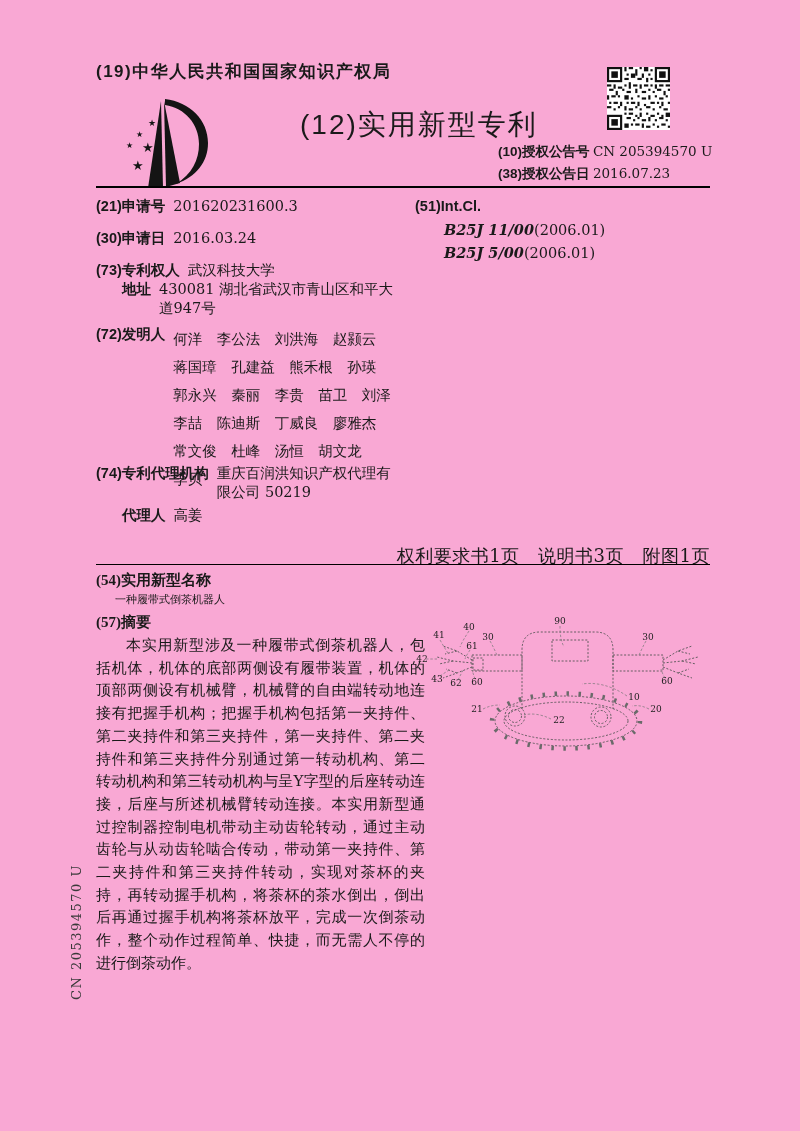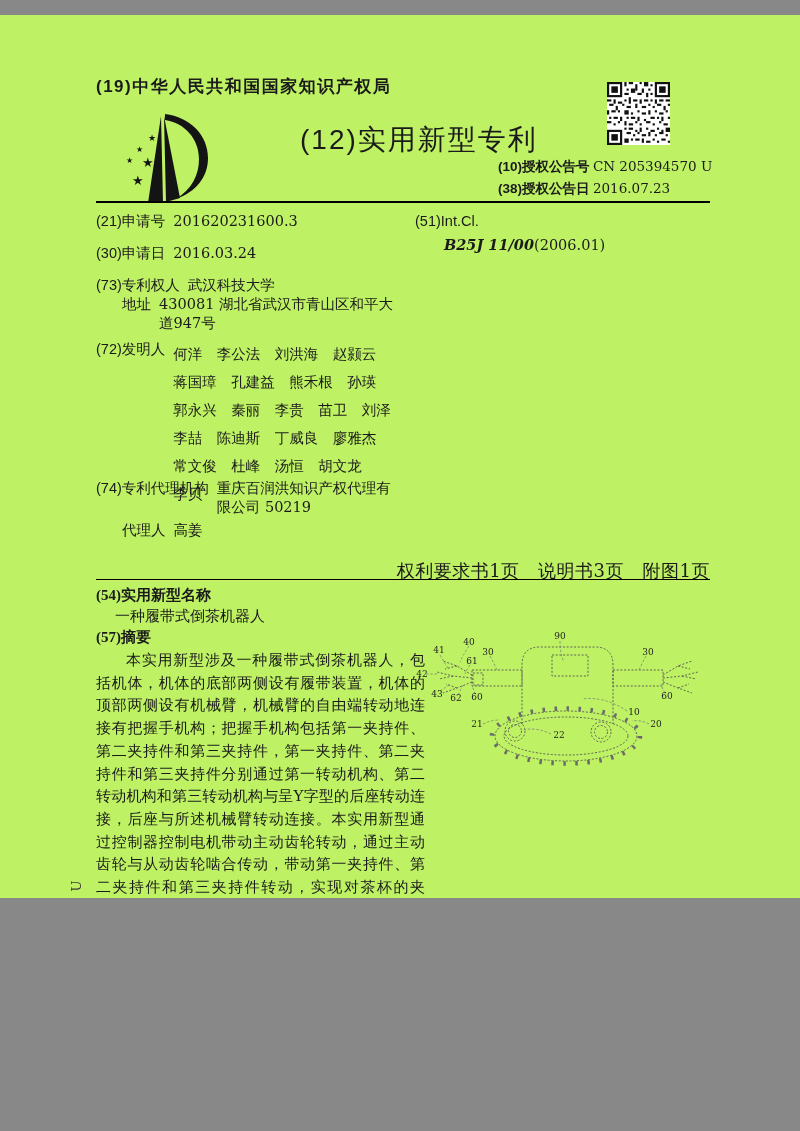--- a/index.html
+++ b/index.html
@@ -1,43 +1,43 @@
 <!DOCTYPE html>
 <html><head>
 <meta charset="utf-8">
 <style>
   html,body{margin:0;padding:0;background:#888;}
   .page{
-    position:relative; width:800px; height:883px; background:#bef264;
+    position:relative; width:800px; height:1131px; background:#f9a8d4;
     font-family:"Liberation Serif","DejaVu Serif",serif; color:#1a1a1a;
-    overflow:hidden; margin:15px auto;
+    overflow:hidden; margin:0 auto;
   }
   .abs{position:absolute;}
   .hei{font-family:"Liberation Sans","DejaVu Sans",sans-serif;}
   .pre{white-space:pre-line;}
   
   .office{left:96px; top:60px; font-size:17px; letter-spacing:1.5px; font-weight:bold;}
   .doctype{left:300px; top:106px; font-size:28px; letter-spacing:2px;}
   .pubrow{font-size:13.5px; line-height:22px;}
   .pubrow .lbl{font-weight:bold;}
   .pubrow .val{font-family:"DejaVu Serif",serif;}
   .hr1{left:96px; top:186px; width:614px; height:0; border-top:2.5px solid #000;}
   .hr2{left:96px; top:564px; width:614px; height:0; border-top:1.5px solid #000;}
   
   .row{display:flex; align-items:flex-start; font-size:14.5px; line-height:19px;}
-  .row .lbl{font-family:"Liberation Sans","DejaVu Sans",sans-serif; font-weight:normal; white-space:nowrap; margin-right:8px;}
+  .row .lbl{font-family:"Liberation Sans","DejaVu Sans",sans-serif; font-weight:bold; white-space:nowrap; margin-right:8px;}
   .row .val{font-family:"DejaVu Serif",serif;}
   .lh23 .val{line-height:28px;}
   .indent{padding-left:26px;}
   .intcl-class{font-size:14.5px; line-height:23px; font-style:italic; font-weight:bold; font-family:"DejaVu Serif",serif;}
   .intcl-class .dt{font-style:normal; font-weight:normal;}
   .pagesline{left:96px; top:544px; width:614px; text-align:right; font-size:18px; font-family:"DejaVu Serif",serif; letter-spacing:.5px;}
   
   .sec-lbl{font-family:Liberation Serif, serif; font-weight:bold; font-size:15px;}
-  .title-val{font-size:15px;}
+  .title-val{font-size:11px;}
   .abstract{
     left:96px; top:634px; width:329px; font-size:15px; line-height:22.7px;
     text-align:justify; text-indent:2em; font-family:"DejaVu Serif",serif;
   }
   .sidebar{
     left:-6px; top:922px; width:170px; height:20px;
     transform:rotate(-90deg);
     font-size:13px; color:#3a3a3a; letter-spacing:1.5px; text-align:center;
     font-family:"DejaVu Serif",serif;
   }
@@ -236,20 +236,23 @@
     <span class="lbl">代理人</span>
     <span class="val">高姜</span>
   </div>
 
   <div class="abs row" style="left:415px; top:197px;">
     <span class="lbl">(51)Int.Cl.</span>
   </div>
   <div class="abs intcl-class" style="left:444px; top:218px;">
     <span>B25J 11/00</span><span class="dt">(2006.01)</span>
   </div>
+  <div class="abs intcl-class" style="left:444px; top:241px;">
+    <span>B25J 5/00</span><span class="dt">(2006.01)</span>
+  </div>
 
   <div class="abs pagesline">权利要求书1页　说明书3页　附图1页</div>
   <div class="abs hr2"></div>
 
   <div class="abs sec-lbl" style="left:96px; top:571px;">(54)实用新型名称</div>
   <div class="abs title-val" style="left:115px; top:592px;">一种履带式倒茶机器人</div>
   <div class="abs sec-lbl" style="left:96px; top:613px;">(57)摘要</div>
   <div class="abs abstract">本实用新型涉及一种履带式倒茶机器人，包括机体，机体的底部两侧设有履带装置，机体的顶部两侧设有机械臂，机械臂的自由端转动地连接有把握手机构；把握手机构包括第一夹持件、第二夹持件和第三夹持件，第一夹持件、第二夹持件和第三夹持件分别通过第一转动机构、第二转动机构和第三转动机构与呈Y字型的后座转动连接，后座与所述机械臂转动连接。本实用新型通过控制器控制电机带动主动齿轮转动，通过主动齿轮与从动齿轮啮合传动，带动第一夹持件、第二夹持件和第三夹持件转动，实现对茶杯的夹持，再转动握手机构，将茶杯的茶水倒出，倒出后再通过握手机构将茶杯放平，完成一次倒茶动作，整个动作过程简单、快捷，而无需人不停的进行倒茶动作。</div>
 
   <div class="abs figwrap">

